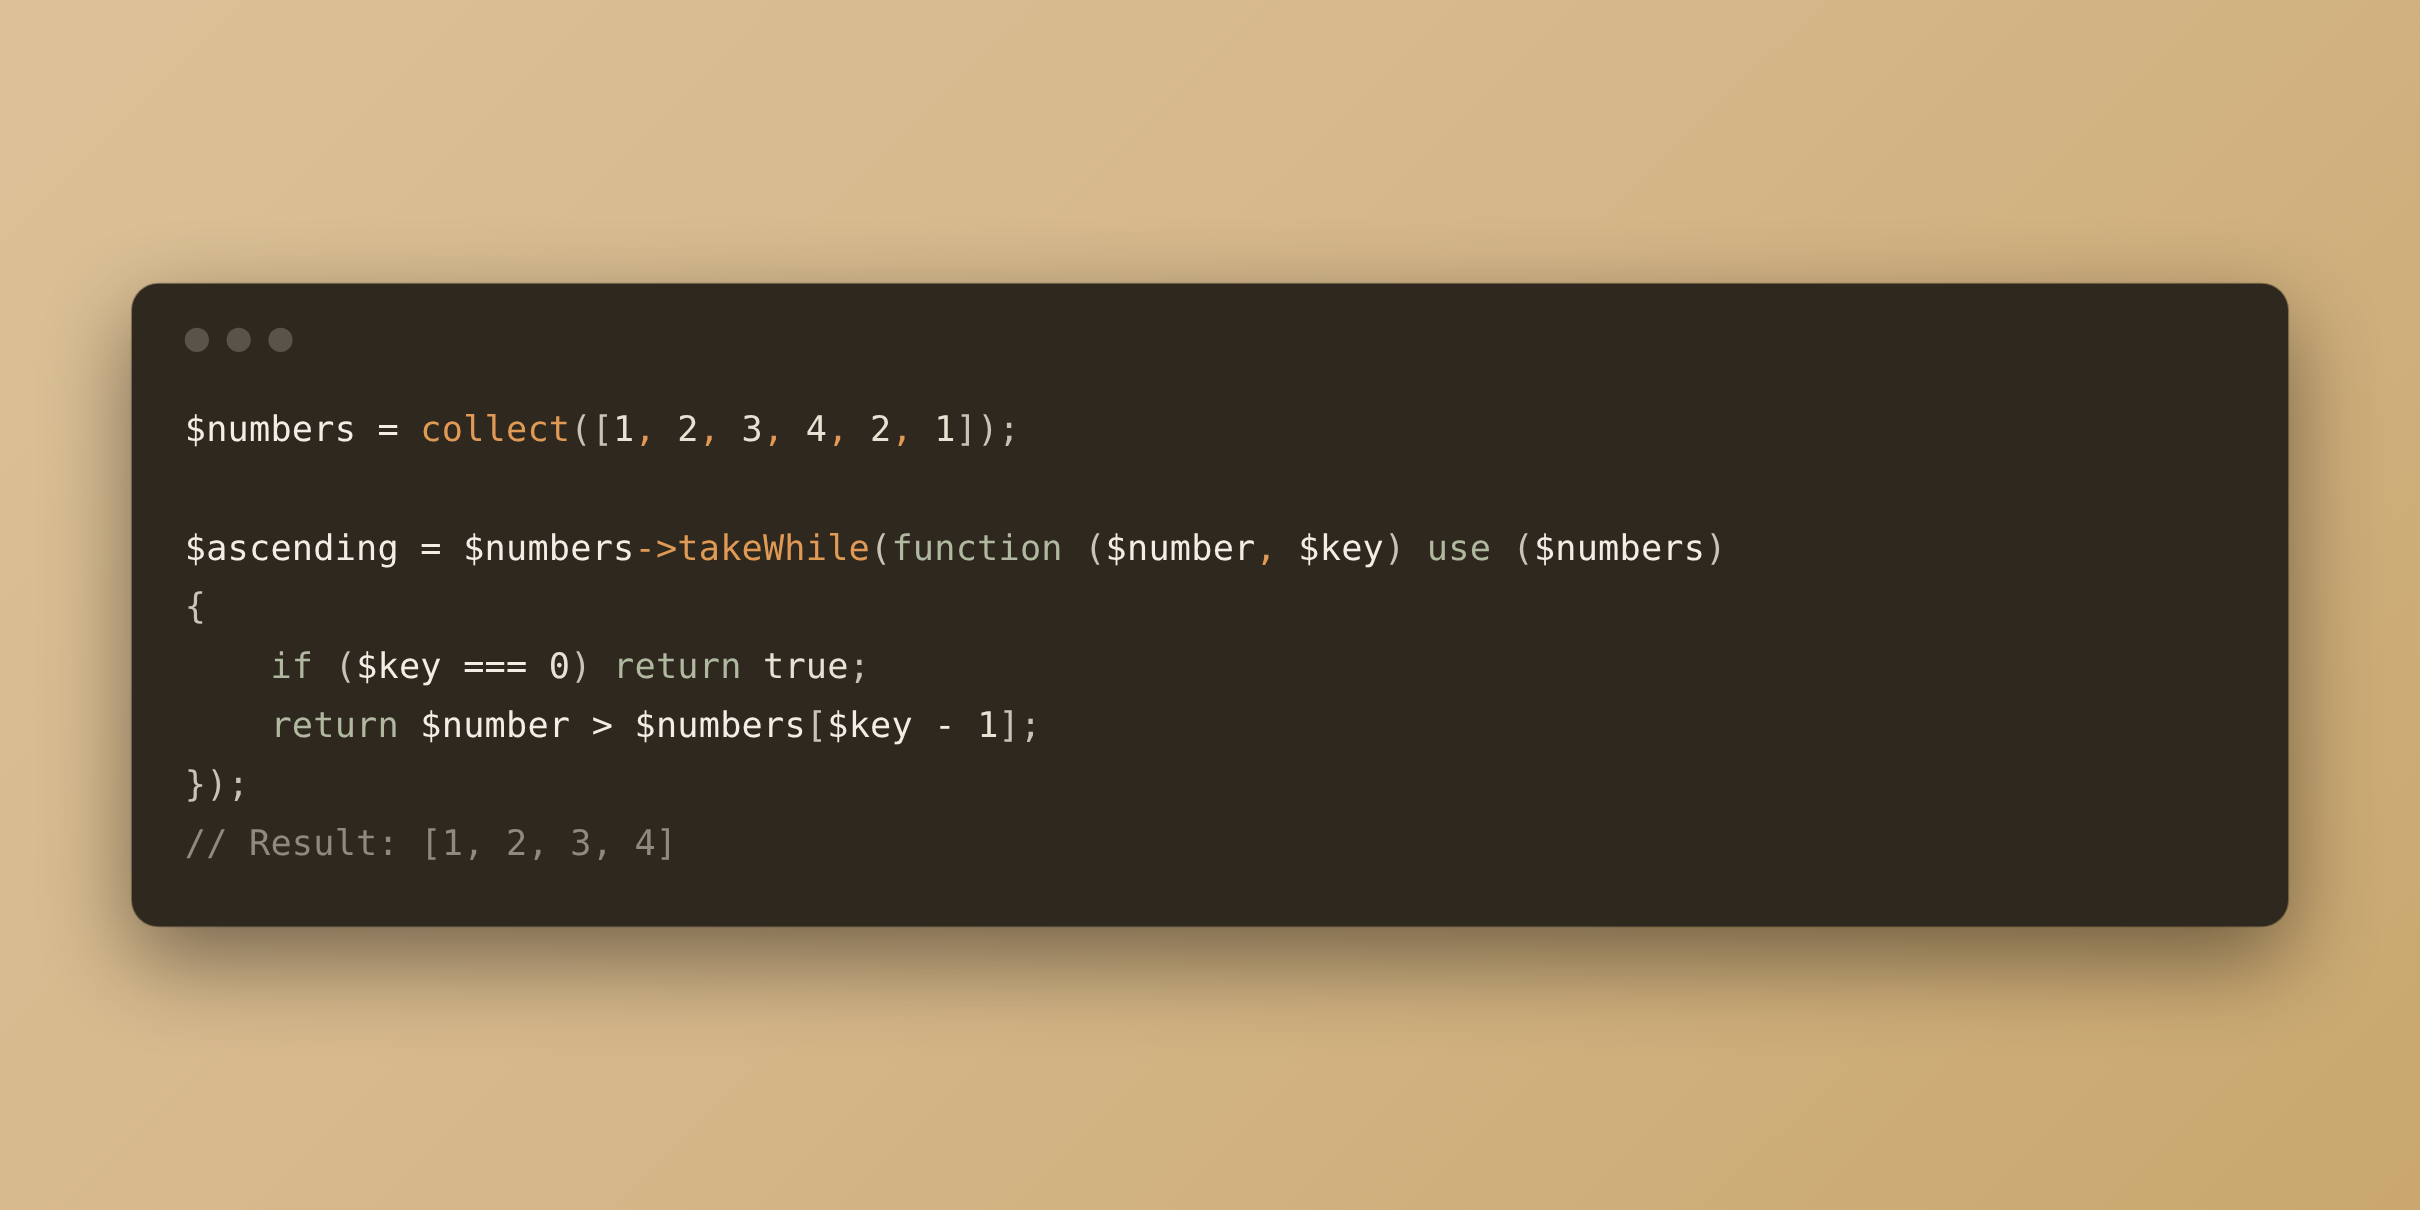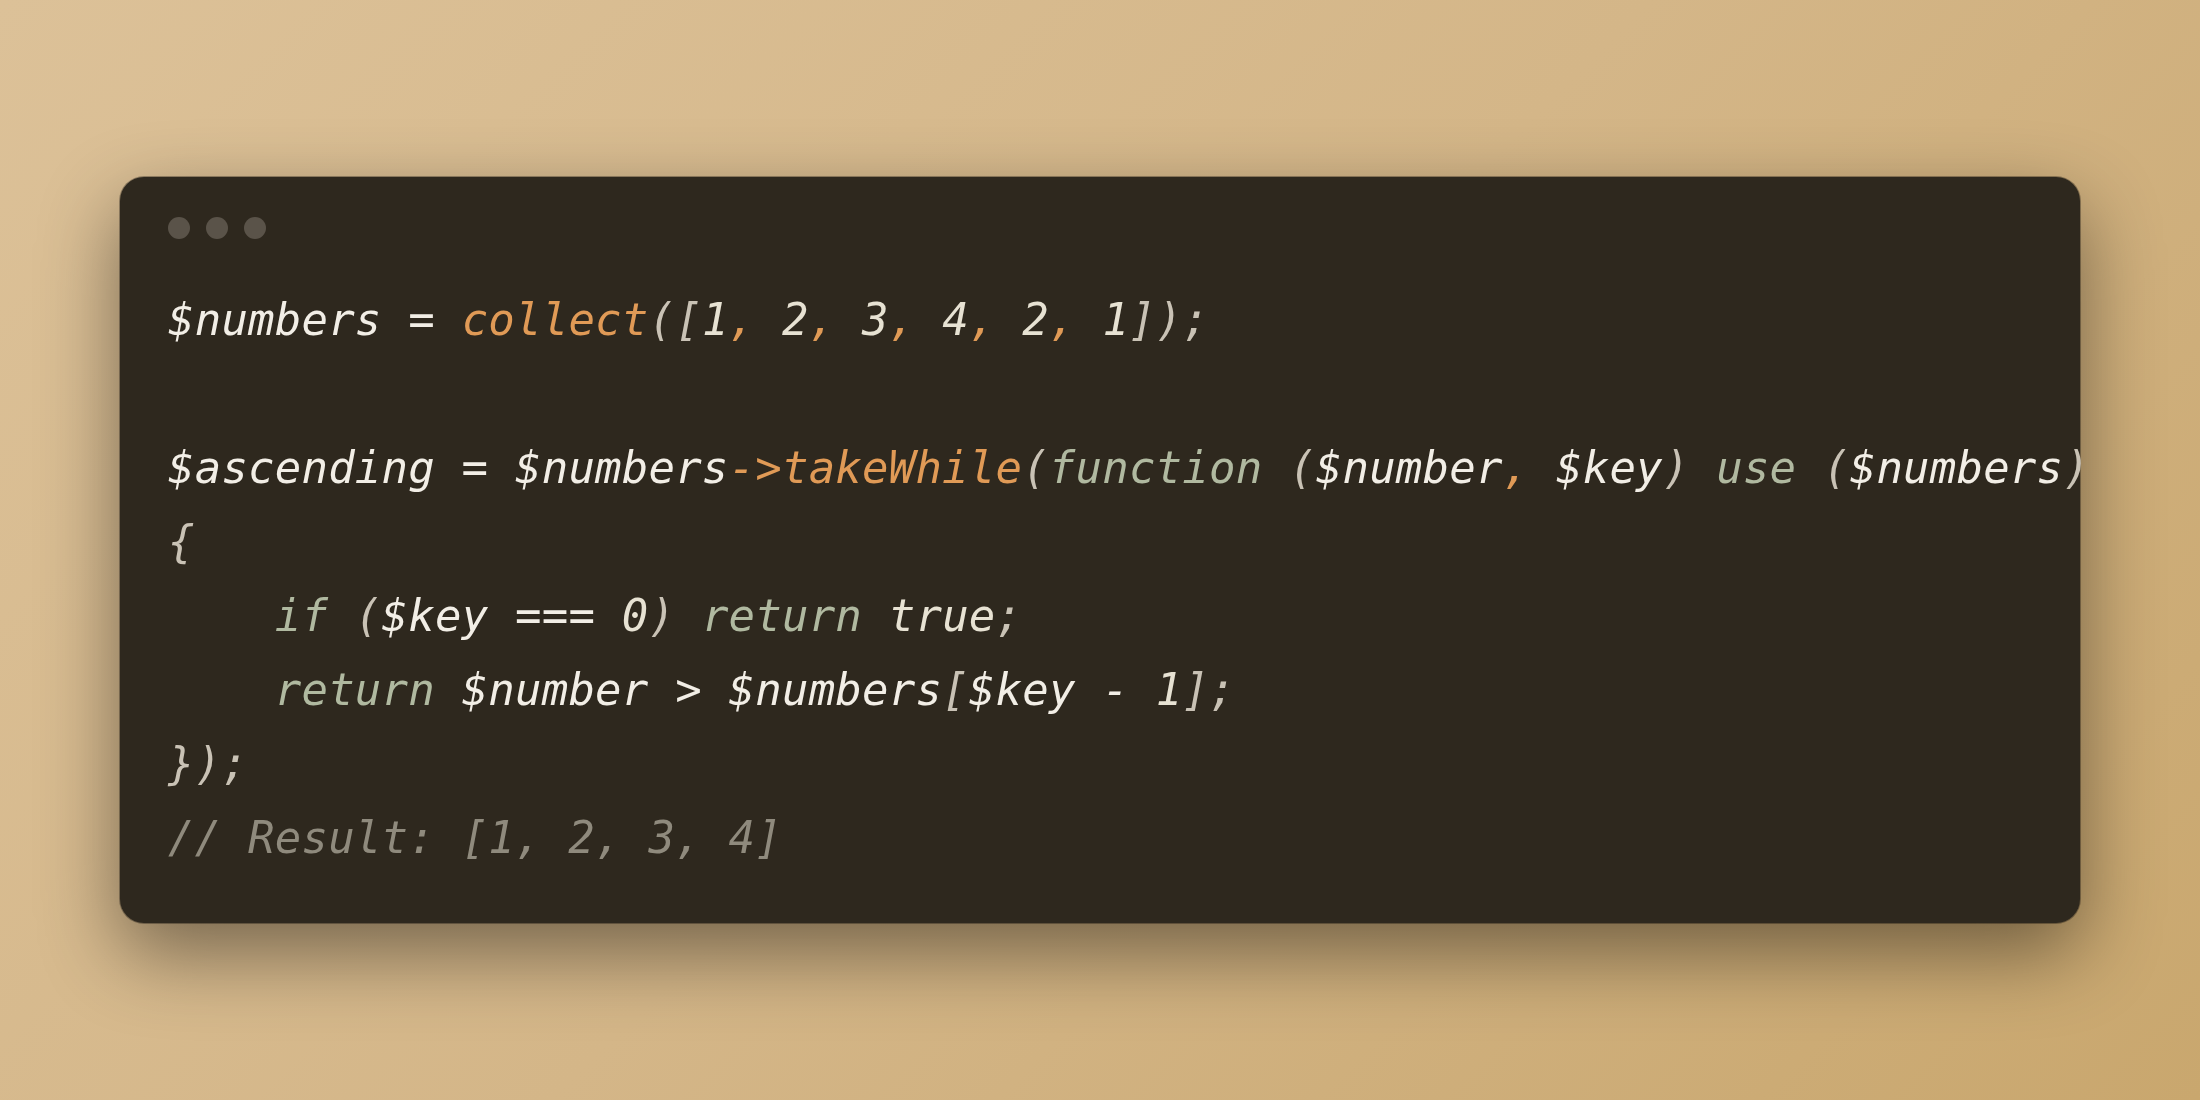--- a/index.html
+++ b/index.html
@@ -33,26 +33,25 @@
     }
     
     .dot {
       width: 22px;
       height: 22px;
       border-radius: 50%;
       background: #5a5349;
     }
     
     .code {
-      font-size: 44px;
+      font-size: 32px;
       line-height: 1.68;
       white-space: pre;
       font-feature-settings: "liga" 0;
       letter-spacing: 0.2px;
-      font-style: italic;
     }
     
     .tok-default { color: #f2eee6; }
     .tok-var     { color: #f2eee6; }
     .tok-op      { color: #f2eee6; }
     .tok-func    { color: #e09a56; }
     .tok-punc    { color: #c9c2b5; }
     .tok-num     { color: #e7e2d3; }
     .tok-keyword { color: #b0b9a0; }
     .tok-comment { color: #8f8a7d; }

